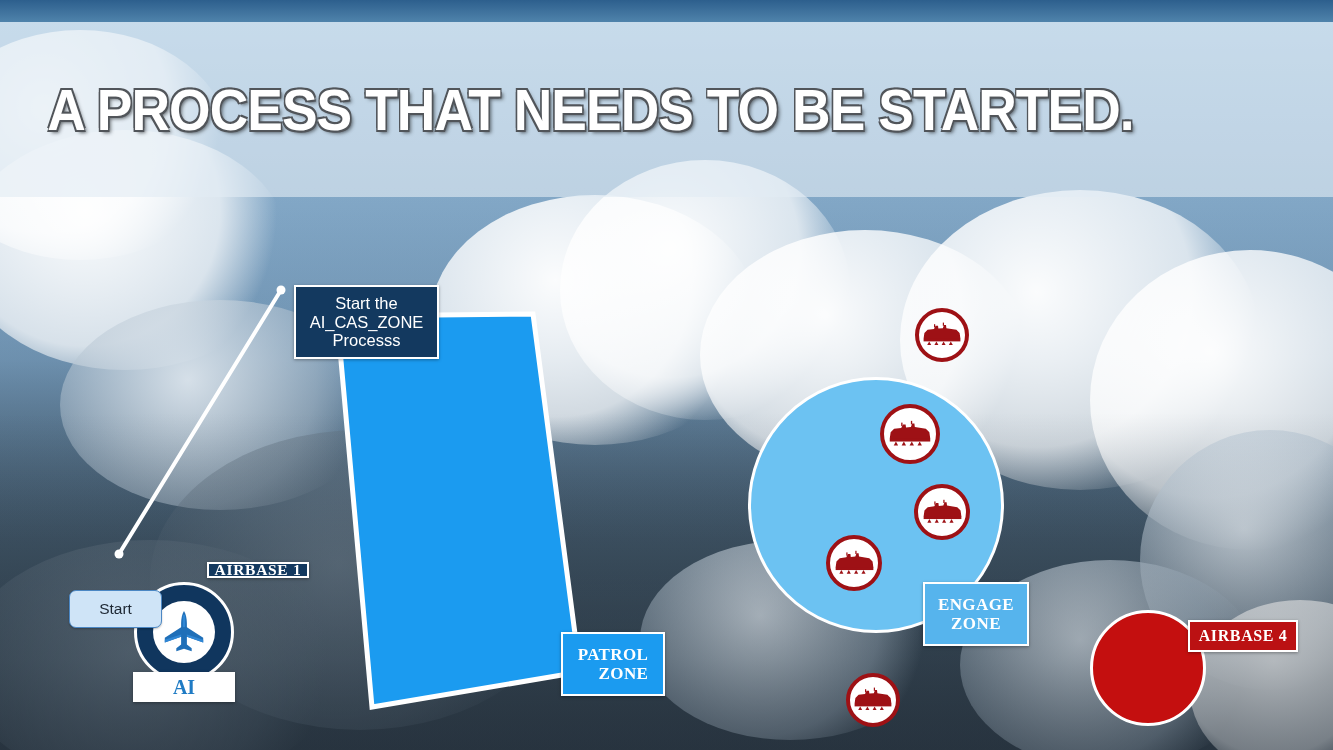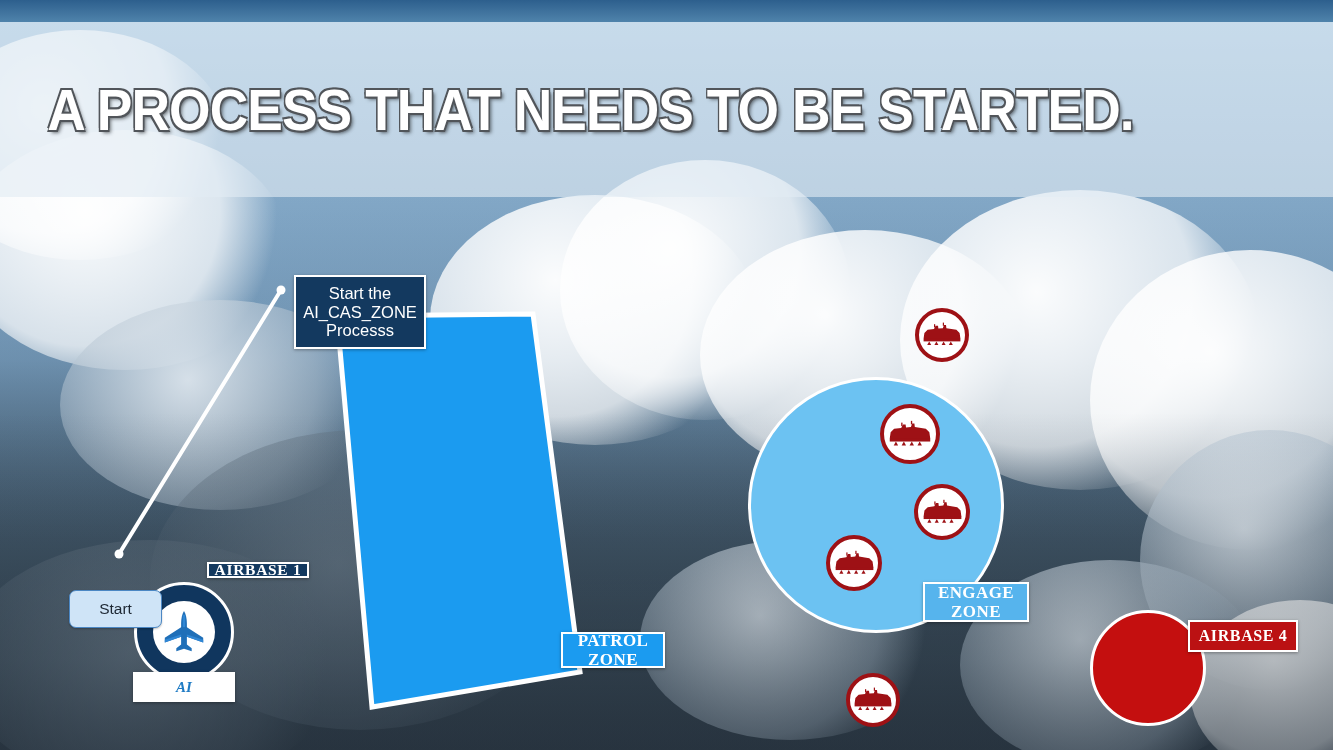--- a/index.html
+++ b/index.html
@@ -125,22 +125,21 @@
     font-family: "Liberation Serif", serif;
     font-weight: bold;
     font-size: 16px;
     letter-spacing: 0.6px;
   }
   .label-white {
     background: #ffffff;
     color: #1f7bc4;
     font-family: "Liberation Serif", serif;
     font-weight: bold;
-    font-size: 15px;
-    font-style: italic;
+    font-size: 20px;
   }
   .label-navy-sm {
     background: #13395f;
     color: #ffffff;
     font-family: "Liberation Serif", serif;
     font-weight: bold;
     font-size: 15.5px;
     letter-spacing: 0.7px;
   }
 
@@ -335,29 +334,29 @@
         <path fill="#2f86d4" d="M44 60 L10 72 L10 66 L44 55 Z"></path>
         <path fill="#2f86d4" d="M56 60 L90 72 L90 66 L56 55 Z"></path>
       </svg>
     </div>
   </div>
 
   <div class="start-btn" style="left:69px; top:554px; width:93px; height:38px;">
     <span>Start</span>
   </div>
 
-  <div class="label label-process" style="left:294px; top:275px; width:132px; height:74px;">Start the
+  <div class="label label-process" style="left:294px; top:285px; width:145px; height:74px;">Start the
 AI_CAS_ZONE
 Processs</div>
 
   <div class="label label-navy-sm" style="left:207px; top:562px; width:102px; height:16px;">AIRBASE 1</div>
 
   <div class="label label-white" style="left:133px; top:672px; width:102px; height:30px;">AI</div>
 
-  <div class="label label-blue" style="left:561px; top:632px; width:104px; height:36px;">PATROL
+  <div class="label label-blue" style="left:561px; top:632px; width:104px; height:64px;text-align:right;">PATROL
 ZONE</div>
 
-  <div class="label label-lightblue" style="left:923px; top:582px; width:106px; height:40px;">ENGAGE
+  <div class="label label-lightblue" style="left:923px; top:582px; width:106px; height:64px;">ENGAGE
 ZONE</div>
 
   <div class="label label-red" style="left:1188px; top:620px; width:110px; height:32px;">AIRBASE 4</div>
 
 </div>
 
 </body></html>

